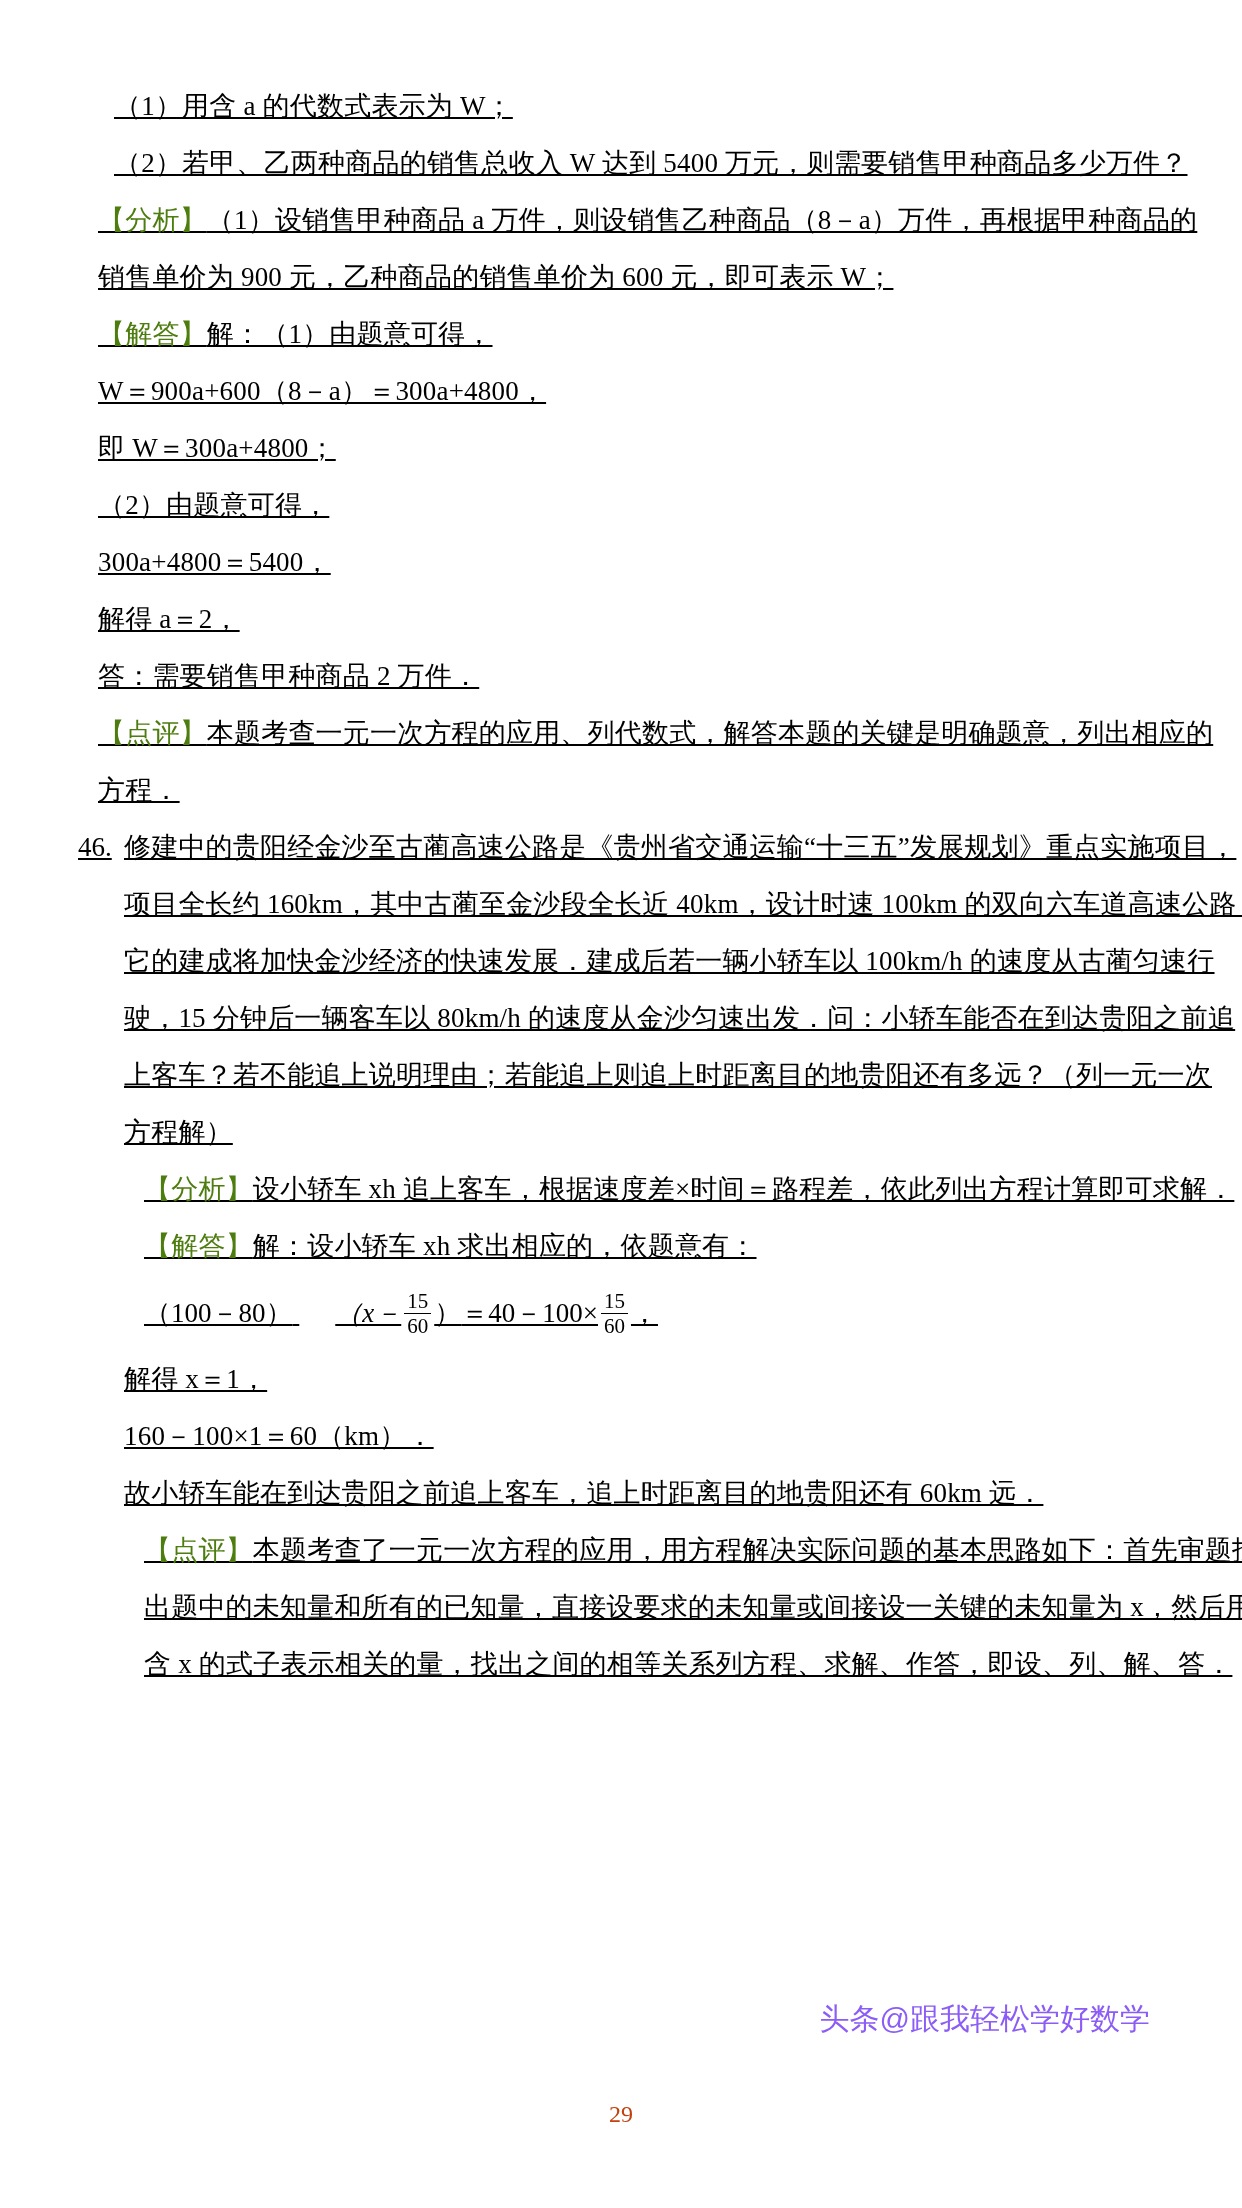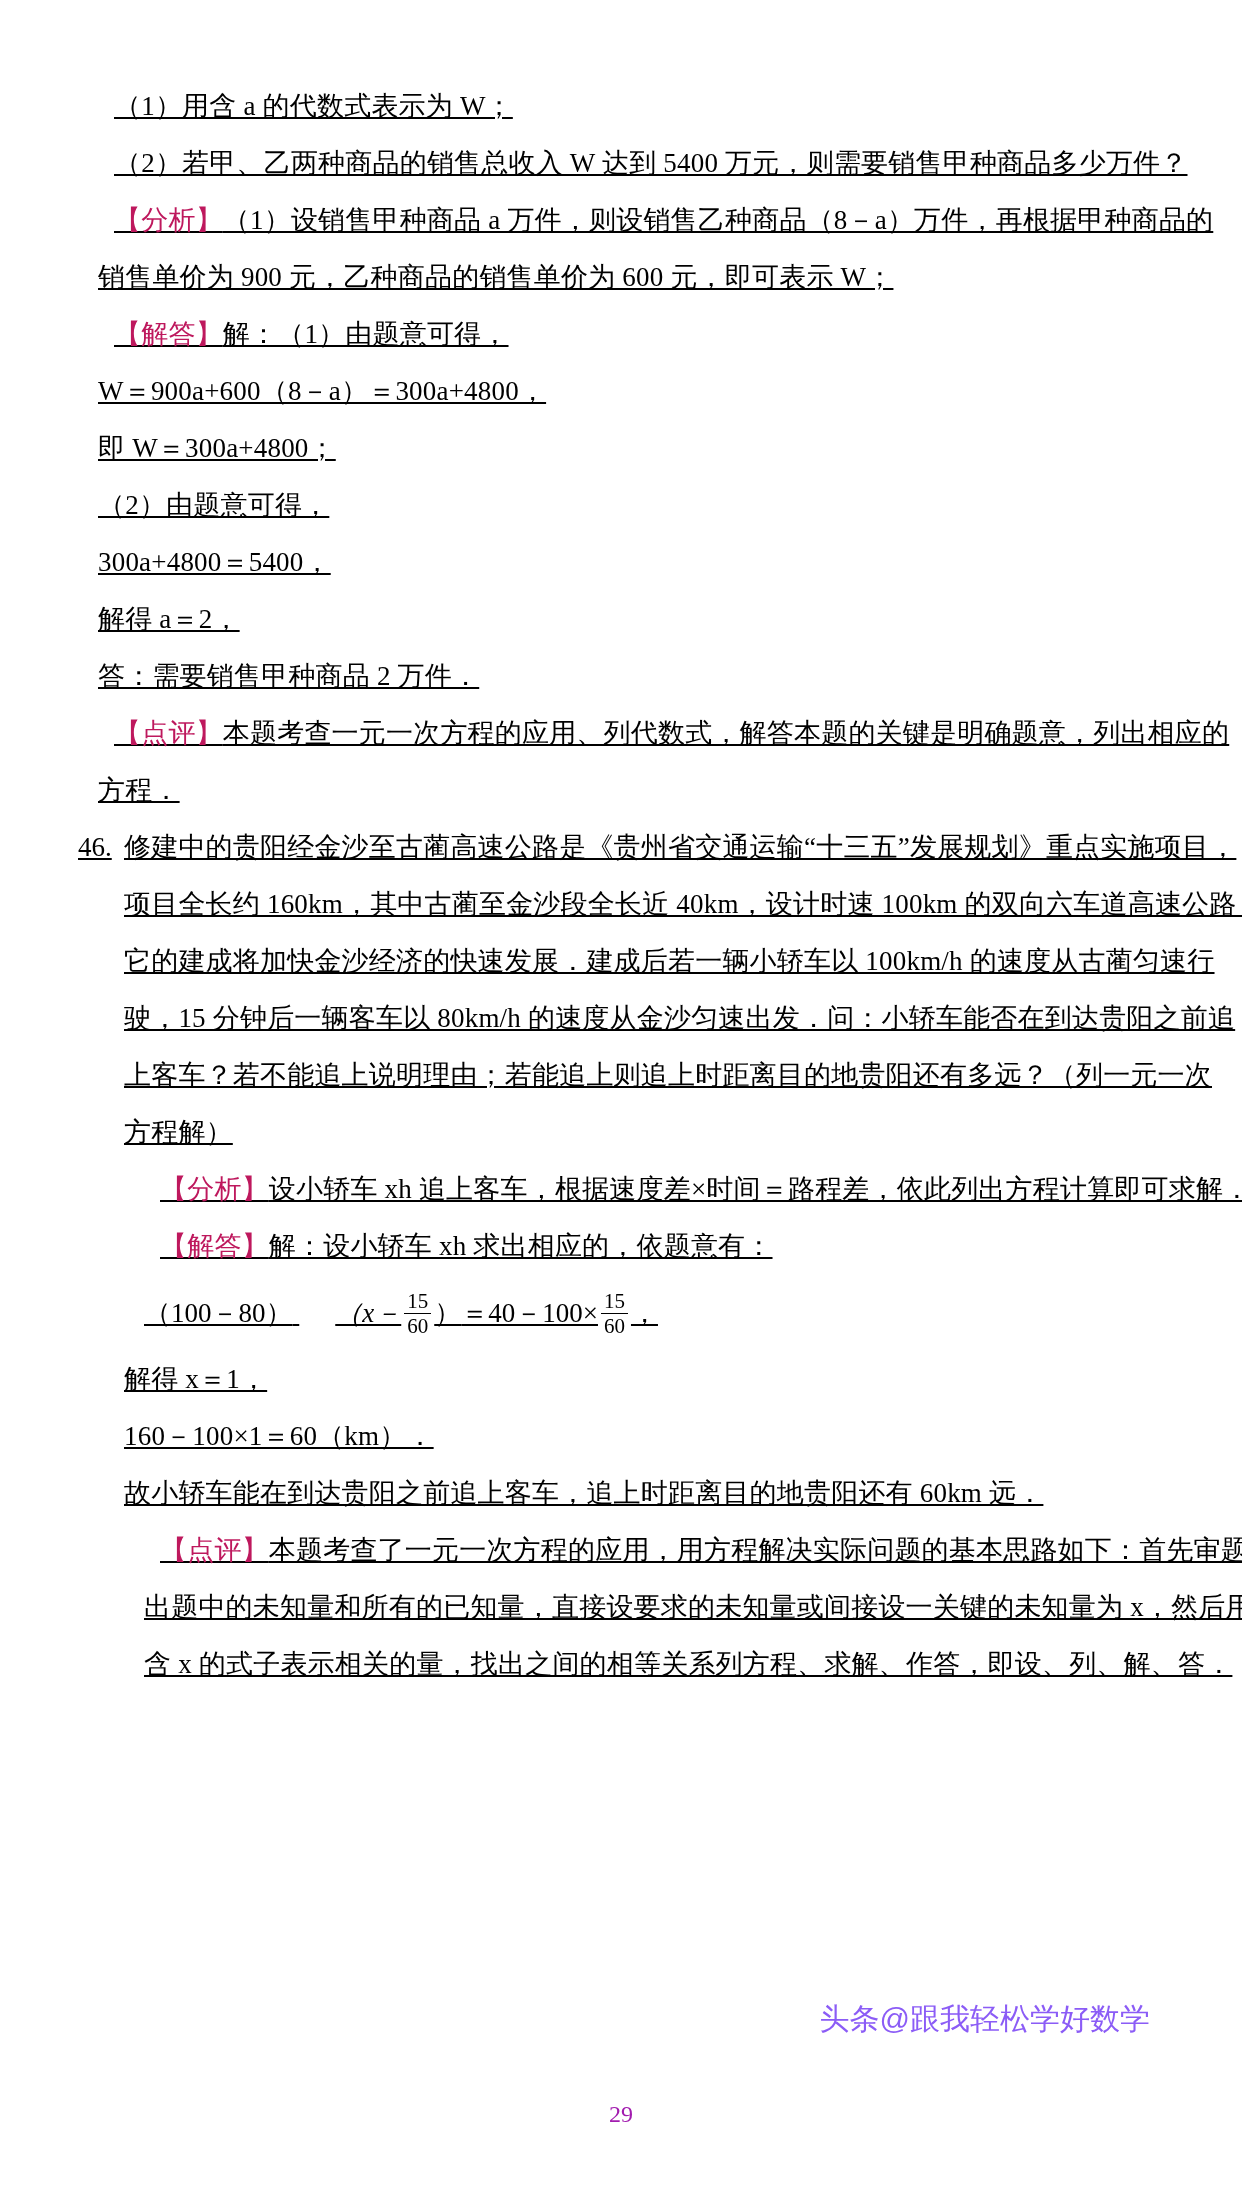--- a/index.html
+++ b/index.html
@@ -24,23 +24,22 @@
   }
   .line {
     font-size: 27px;
     line-height: 57px;
     white-space: nowrap;
     letter-spacing: 0.2px;
   }
   .indent1 { padding-left: 36px; }
   .indent2 { padding-left: 20px; }
   .tag {
-    color: #be185d;
+    color: #4d7c0f;
     font-weight: normal;
-    margin-left: 16px;
   }
   .mi {
     font-family: "Liberation Serif", "DejaVu Serif", serif;
     font-style: italic;
   }
   .qblock {
     display: flex;
     align-items: flex-start;
   }
   .qnum {
@@ -88,21 +87,21 @@
     font-family: "Liberation Sans", sans-serif;
     white-space: nowrap;
   }
   .pagenum {
     position: absolute;
     left: 0;
     right: 0;
     bottom: 80px;
     text-align: center;
     font-size: 24px;
-    color: #a21caf;
+    color: #c2410c;
   }
 </style>
 </head>
 <body>
 
 <div class="page">
 
   <div class="line indent1">（1）用含 a 的代数式表示为 W；</div>
   <div class="line indent1">（2）若甲、乙两种商品的销售总收入 W 达到 5400 万元，则需要销售甲种商品多少万件？</div>
 

